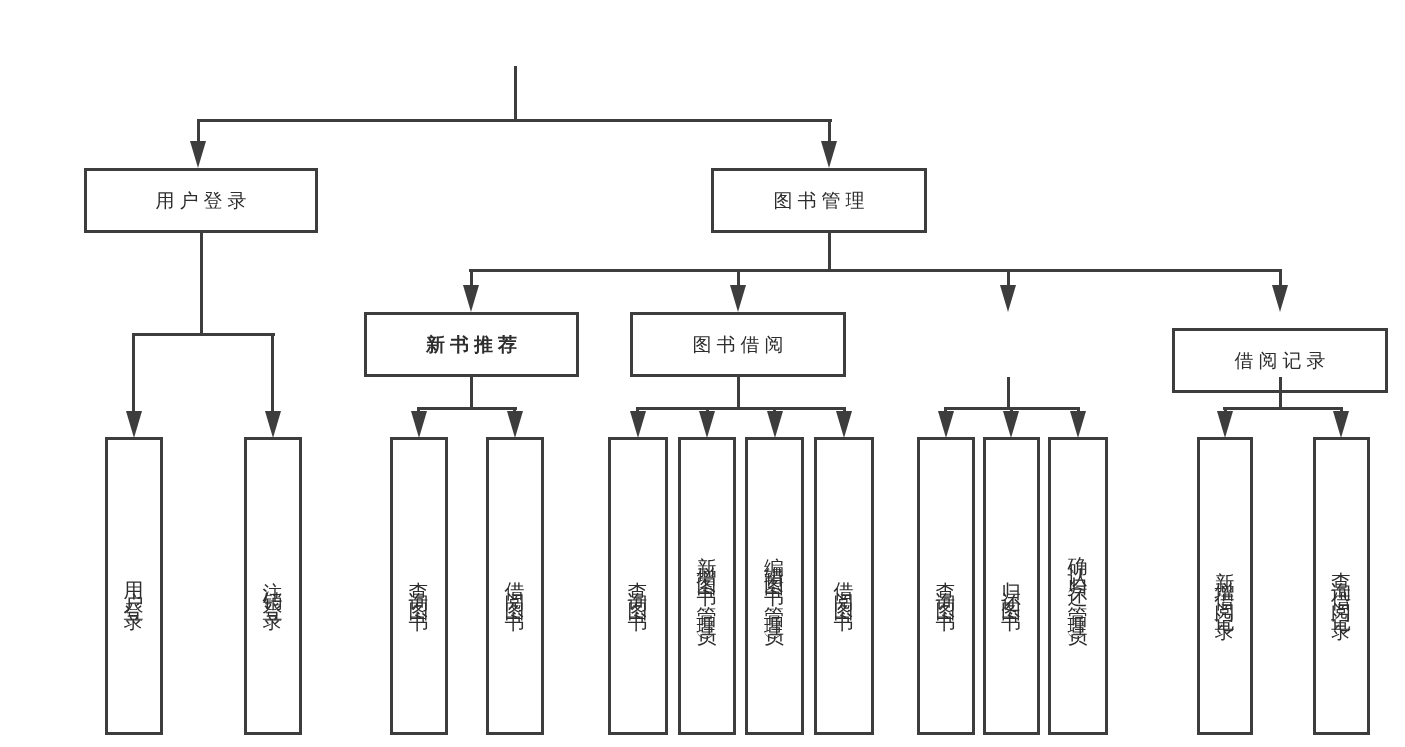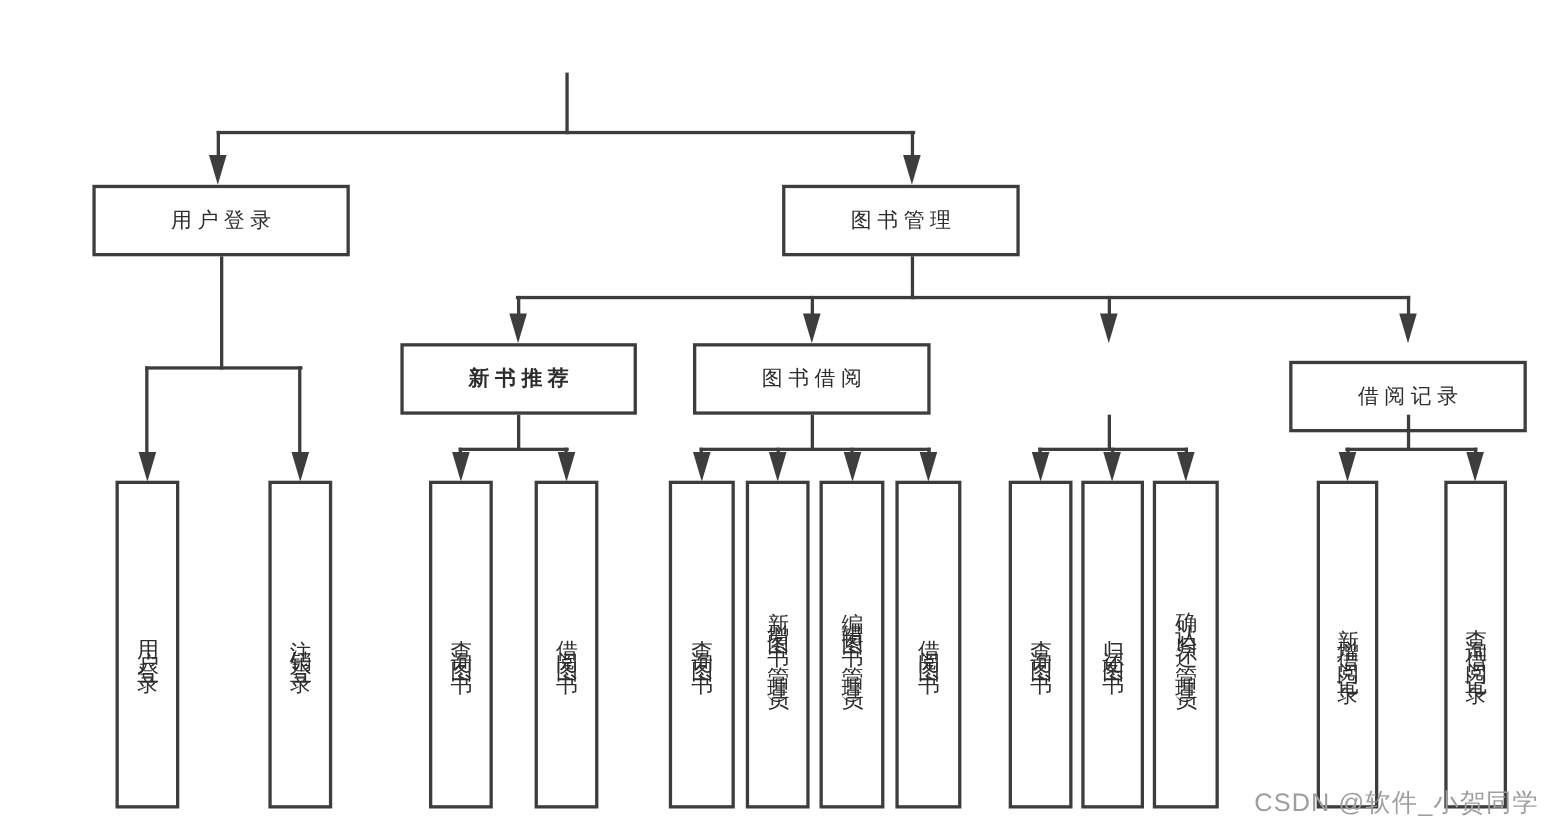--- a/index.html
+++ b/index.html
@@ -174,15 +174,14 @@
     <span class="vlabel">确认归还（管理员）</span>
   </div>
 
   <div class="box leaf" style="left:1197px;top:437px;width:56px;height:298px;">
     <span class="vlabel">新增借阅记录</span>
   </div>
   <div class="box leaf" style="left:1313px;top:437px;width:57px;height:298px;">
     <span class="vlabel">查询借阅记录</span>
   </div>
 
-  <div id="watermark">CSDN @软件_小贺同学</div>
 
 </div>
 
 </body></html>

